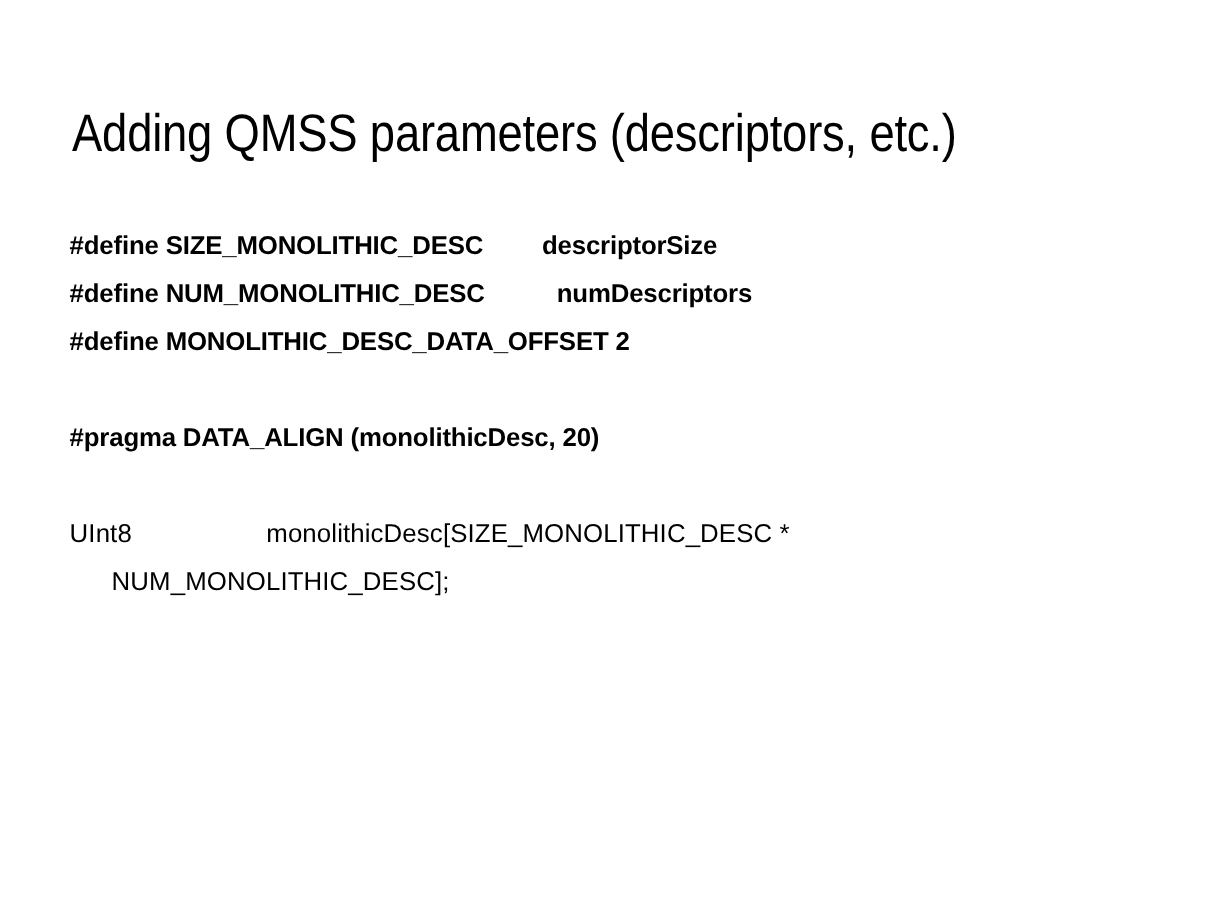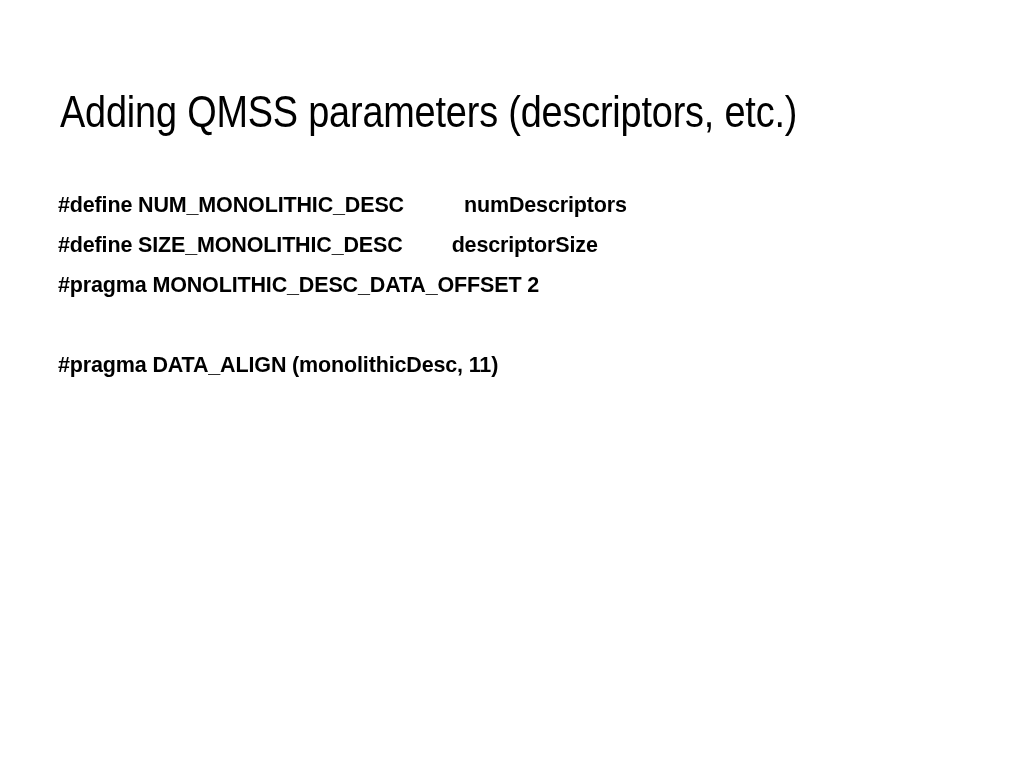--- a/index.html
+++ b/index.html
@@ -86,29 +86,30 @@
 </style>
 </head>
 <body>
 
 <div id="slide">
 
   <h1 id="slide-title">Adding QMSS parameters (descriptors, etc.)</h1>
 
   <div id="body-block">
 
+    <div class="code-line bold"><span>#define SIZE_MONOLITHIC_DESC</span><span class="tabgap-b"></span><span>descriptorSize</span></div>
+
     <div class="code-line bold"><span>#define NUM_MONOLITHIC_DESC</span><span class="tabgap-a"></span><span>numDescriptors</span></div>
 
-    <div class="code-line bold"><span>#define SIZE_MONOLITHIC_DESC</span><span class="tabgap-b"></span><span>descriptorSize</span></div>
-
-    <div class="code-line bold"><span>#pragma MONOLITHIC_DESC_DATA_OFFSET</span><span> </span><span>2</span></div>
+    <div class="code-line bold"><span>#define MONOLITHIC_DESC_DATA_OFFSET</span><span> </span><span>2</span></div>
 
     <div class="code-line blank"></div>
 
 
-    <div class="code-line bold">#pragma DATA_ALIGN (monolithicDesc, 11)</div>
+    <div class="code-line bold">#pragma DATA_ALIGN (monolithicDesc, 20)</div>
 
     <div class="code-line blank"></div>
 
+    <div class="code-para"><span>UInt8</span><span class="tabgap-c"></span><span>monolithicDesc[SIZE_MONOLITHIC_DESC * NUM_MONOLITHIC_DESC];</span></div>
 
   </div>
 
 </div>
 
 </body></html>

